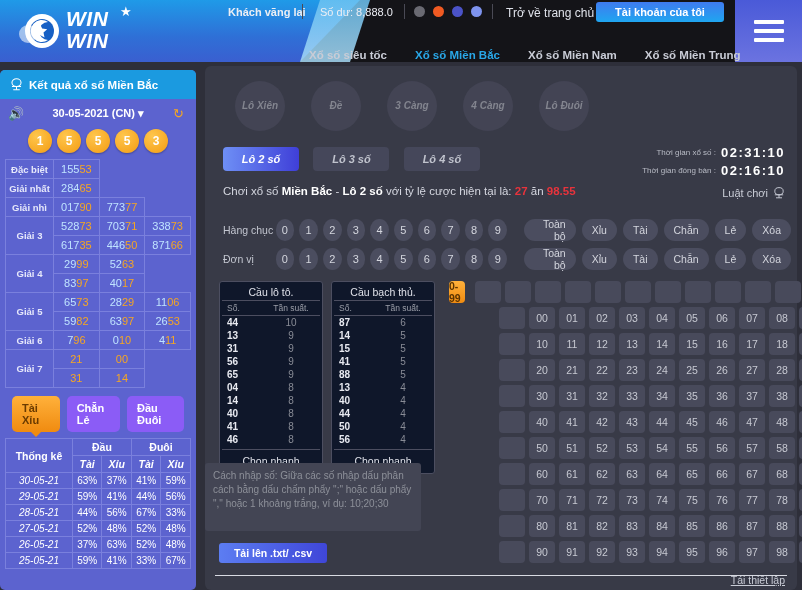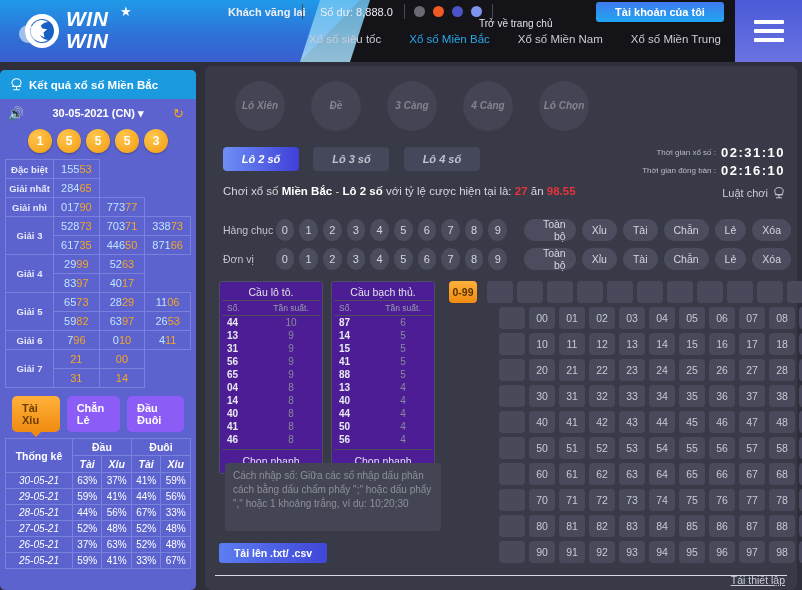--- a/index.html
+++ b/index.html
@@ -35,36 +35,36 @@
   }
   .logo-star { position:absolute; left:120px; top:4px; color:#fff; font-size:13px; }
 
   .tb-user { position:absolute; left:228px; top:6px; font-size:11px; font-weight:bold; color:#eceef4; }
   .tb-sep1 { position:absolute; left:302px; top:4px; width:1px; height:15px; background:#4a4a55; }
   .tb-bal { position:absolute; left:320px; top:6px; font-size:11px; color:#eceef4; }
   .tb-sep2 { position:absolute; left:404px; top:4px; width:1px; height:15px; background:#4a4a55; }
   .tb-dots { position:absolute; left:414px; top:6px; display:flex; gap:8px; align-items:center; }
   .dot { width:11px; height:11px; border-radius:50%; display:block; }
   .tb-sep3 { position:absolute; left:492px; top:4px; width:1px; height:15px; background:#4a4a55; }
-  .tb-home { position:absolute; left:479px; top:6px; font-size:10px; color:#dfe2ea;margin-top:12px; }
+  .tb-home { position:absolute; left:506px; top:6px; font-size:12px; color:#dfe2ea; }
   .tb-acct {
     position:absolute; left:596px; top:2px; width:128px; height:20px;
     background: linear-gradient(180deg,#3f7bf0,#1fa6f0);
     border-radius:3px; color:#fff; font-size:11px; font-weight:bold;
     display:flex; align-items:center; justify-content:center;
   }
   .tb-burger {
     position:absolute; left:735px; top:0; width:67px; height:62px;
     background: linear-gradient(180deg,#4a5ad8,#6b73e0);
     display:flex; flex-direction:column; align-items:center; justify-content:center; gap:5px;
   }
   .tb-burger span { display:block; width:30px; height:4px; background:#fff; border-radius:1px; }
 
   .navrow { position:absolute; left:295px; top:33px; display:flex; gap:0; }
-  .navrow .nv { font-size:11.5px; font-weight:normal; color:#c9ccd6; padding:0 14px; }
+  .navrow .nv { font-size:11.5px; font-weight:bold; color:#c9ccd6; padding:0 14px;margin-top:16px; }
   .navrow .nv.active { color:#29a8e8; }
 
   
   .sidebar {
     position:absolute; left:0; top:70px; width:196px; height:520px;
     background:#5c63cf; border-radius:5px; overflow:hidden;
   }
   .sb-head {
     height:29px; background:#1b9ae0; display:flex; align-items:center; gap:6px;
     padding-left:10px; font-size:11.5px; font-weight:bold; color:#fff;
@@ -157,59 +157,59 @@
   .gap { width:14px; }
   .wbtn {
     height:22px; border-radius:11px; background:#4b4d5f; color:#d4d6de;
     display:flex; align-items:center; justify-content:center; font-size:10.5px;
     padding:0 10px; margin-right:6px;text-align:right;
   }
 
   .body-area { position:relative; padding:8px 0 0 14px; }
   .cau-wrap { display:flex; gap:8px; position:absolute; left:14px; top:8px; }
   .cau {
-    width:104px; border:1px solid #4c4e60; border-radius:3px; background:#4c1d95;
+    width:104px; border:1px solid #4c4e60; border-radius:3px; background:#0f172a;
     padding:2px;
   }
   .cau-title { text-align:center; font-size:10.5px; color:#dfe1e9; padding:2px 0; border-bottom:1px solid #4c4e60; }
   .cau-sub { display:flex; font-size:8.5px; color:#9b9ea8; padding:2px 0; border-bottom:1px solid #4c4e60; }
   .cau-sub span:first-child { width:40px; padding-left:5px; }
   .cau-sub span:last-child { flex:1; text-align:center; }
   .cau-row { display:flex; font-size:10px; padding:1px 0; }
   .cau-row .n { width:40px; padding-left:5px; color:#e7e9f0; font-weight:bold; }
   .cau-row .f { flex:1; text-align:center; color:#898c96; }
   .cau-pick {
     margin-top:3px; height:22px; border-top:1px solid #4c4e60;
     display:flex; align-items:center; justify-content:center;
     font-size:10.5px; color:#dfe1e9;
   }
 
   .hint {
-    position:absolute; left:20px; top:190px; width:216px; height:68px;
+    position:absolute; left:0; top:190px; width:216px; height:68px;
     background:#43455460; border:0; background-color:#434554;
     border-radius:3px; padding:6px 8px; font-size:10px; color:#8d9099; line-height:14px;
   }
   .uploadbtn {
     position:absolute; left:14px; top:270px; width:108px; height:20px;
     background: linear-gradient(90deg,#5c7df2,#3f46d8); border-radius:3px;
     color:#fff; font-size:10.5px; font-weight:bold;
     display:flex; align-items:center; justify-content:center;
   }
 
   .grid-wrap { position:absolute; left:244px; top:8px; }
   .g-row { display:flex; gap:4px; margin-bottom:4px; }
   .g-cell {
     width:26px; height:22px; border-radius:4px; background:#484a5b;
     display:flex; align-items:center; justify-content:center;
     font-size:10.5px; color:#c7c9d2;
   }
   .g-cell.empty { color:transparent; }
   .g-cell.tag {
     background: linear-gradient(180deg,#ffb13b,#f08b10); color:#5a3300; font-weight:bold;
-    width:28px; margin-right:6px;
+    width:16px; margin-right:6px;
   }
   .g-label-cell { width:40px; margin-right:6px; }
 
   .footer-line {
     position:absolute; left:10px; bottom:14px; width:572px; height:1px; background:#d8dae2;
   }
   .reset {
     position:absolute; right:12px; bottom:4px; font-size:10.5px; color:#c9ccd6;
     text-decoration: underline;
   }
@@ -419,21 +419,21 @@
   </table>
 </div>
 
 <div class="main">
 
   <div class="game-tabs" id="game-tabs">
       <div class="gtab">Lô Xiên</div>
       <div class="gtab">Đề</div>
       <div class="gtab">3 Càng</div>
       <div class="gtab">4 Càng</div>
-      <div class="gtab">Lô Chọn</div>
+      <div class="gtab">Lô Đuôi</div>
     </div>
 
   <div class="subrow">
     <span class="sbtn active">Lô 2 số</span>
     <span class="sbtn">Lô 3 số</span>
     <span class="sbtn">Lô 4 số</span>
     <div class="timers">
       <div class="trow">
         <span class="tlab">Thời gian xổ số :</span>
         <span class="tval">02:31:10</span>

